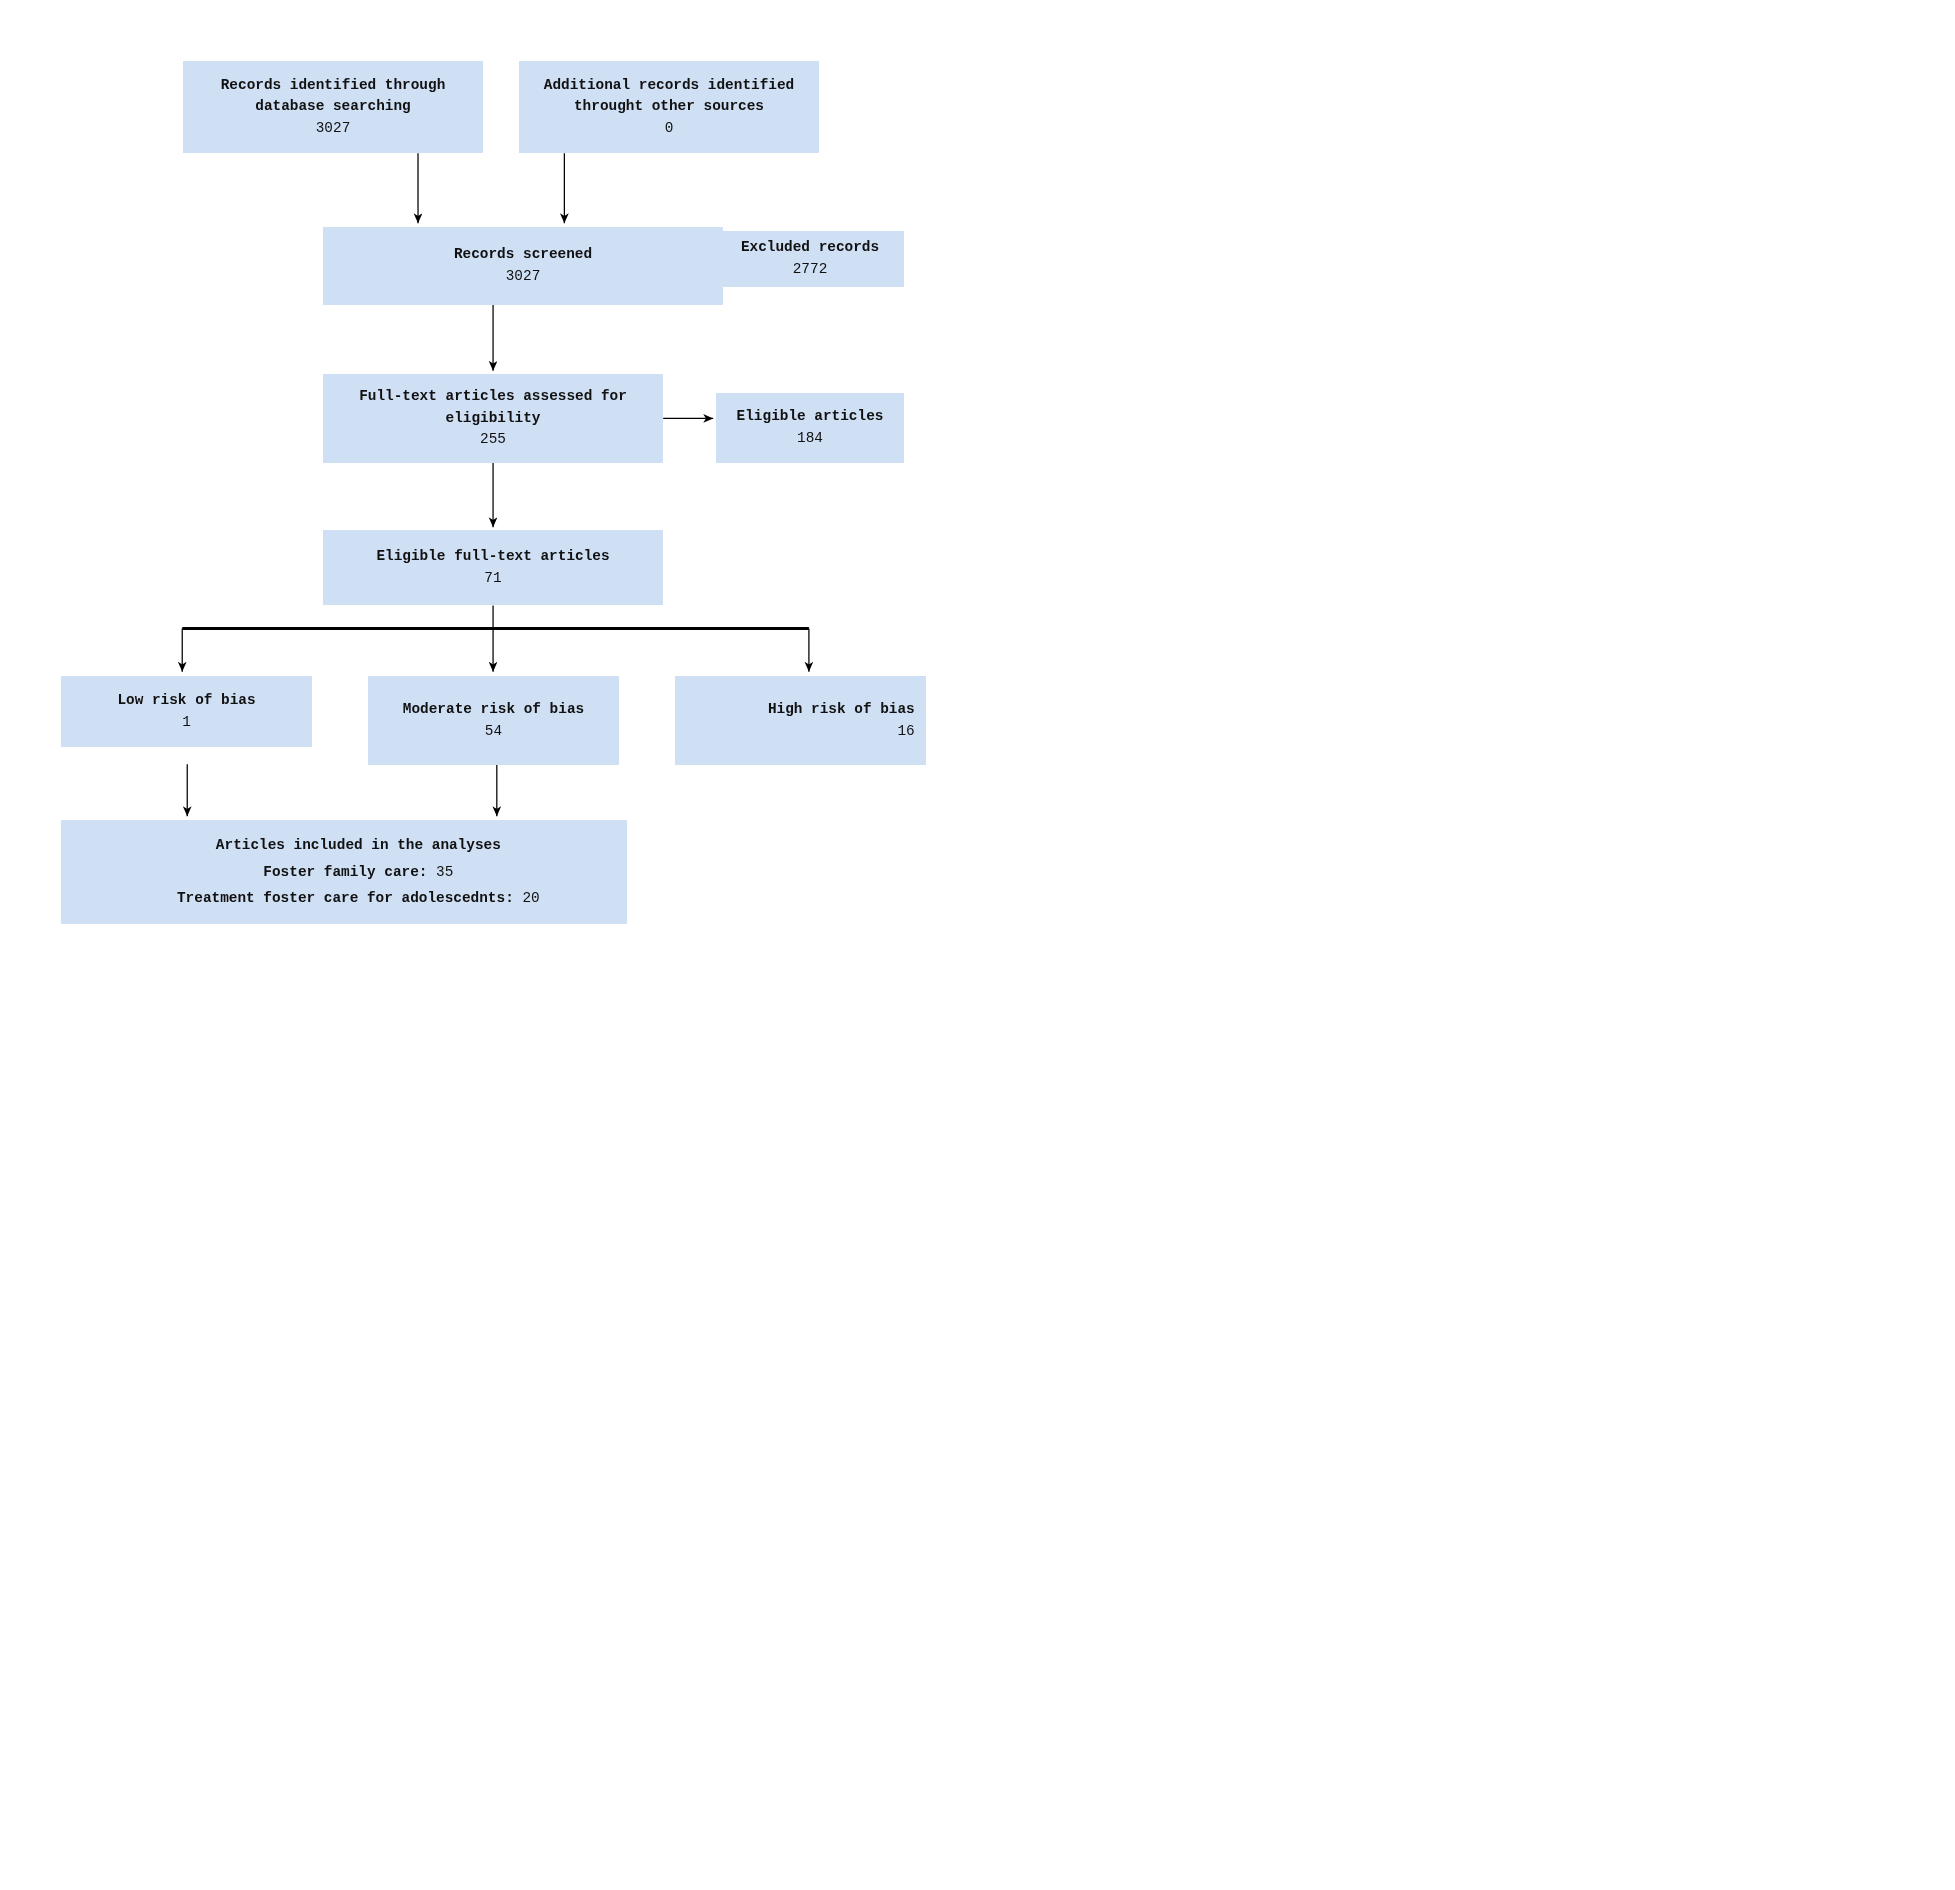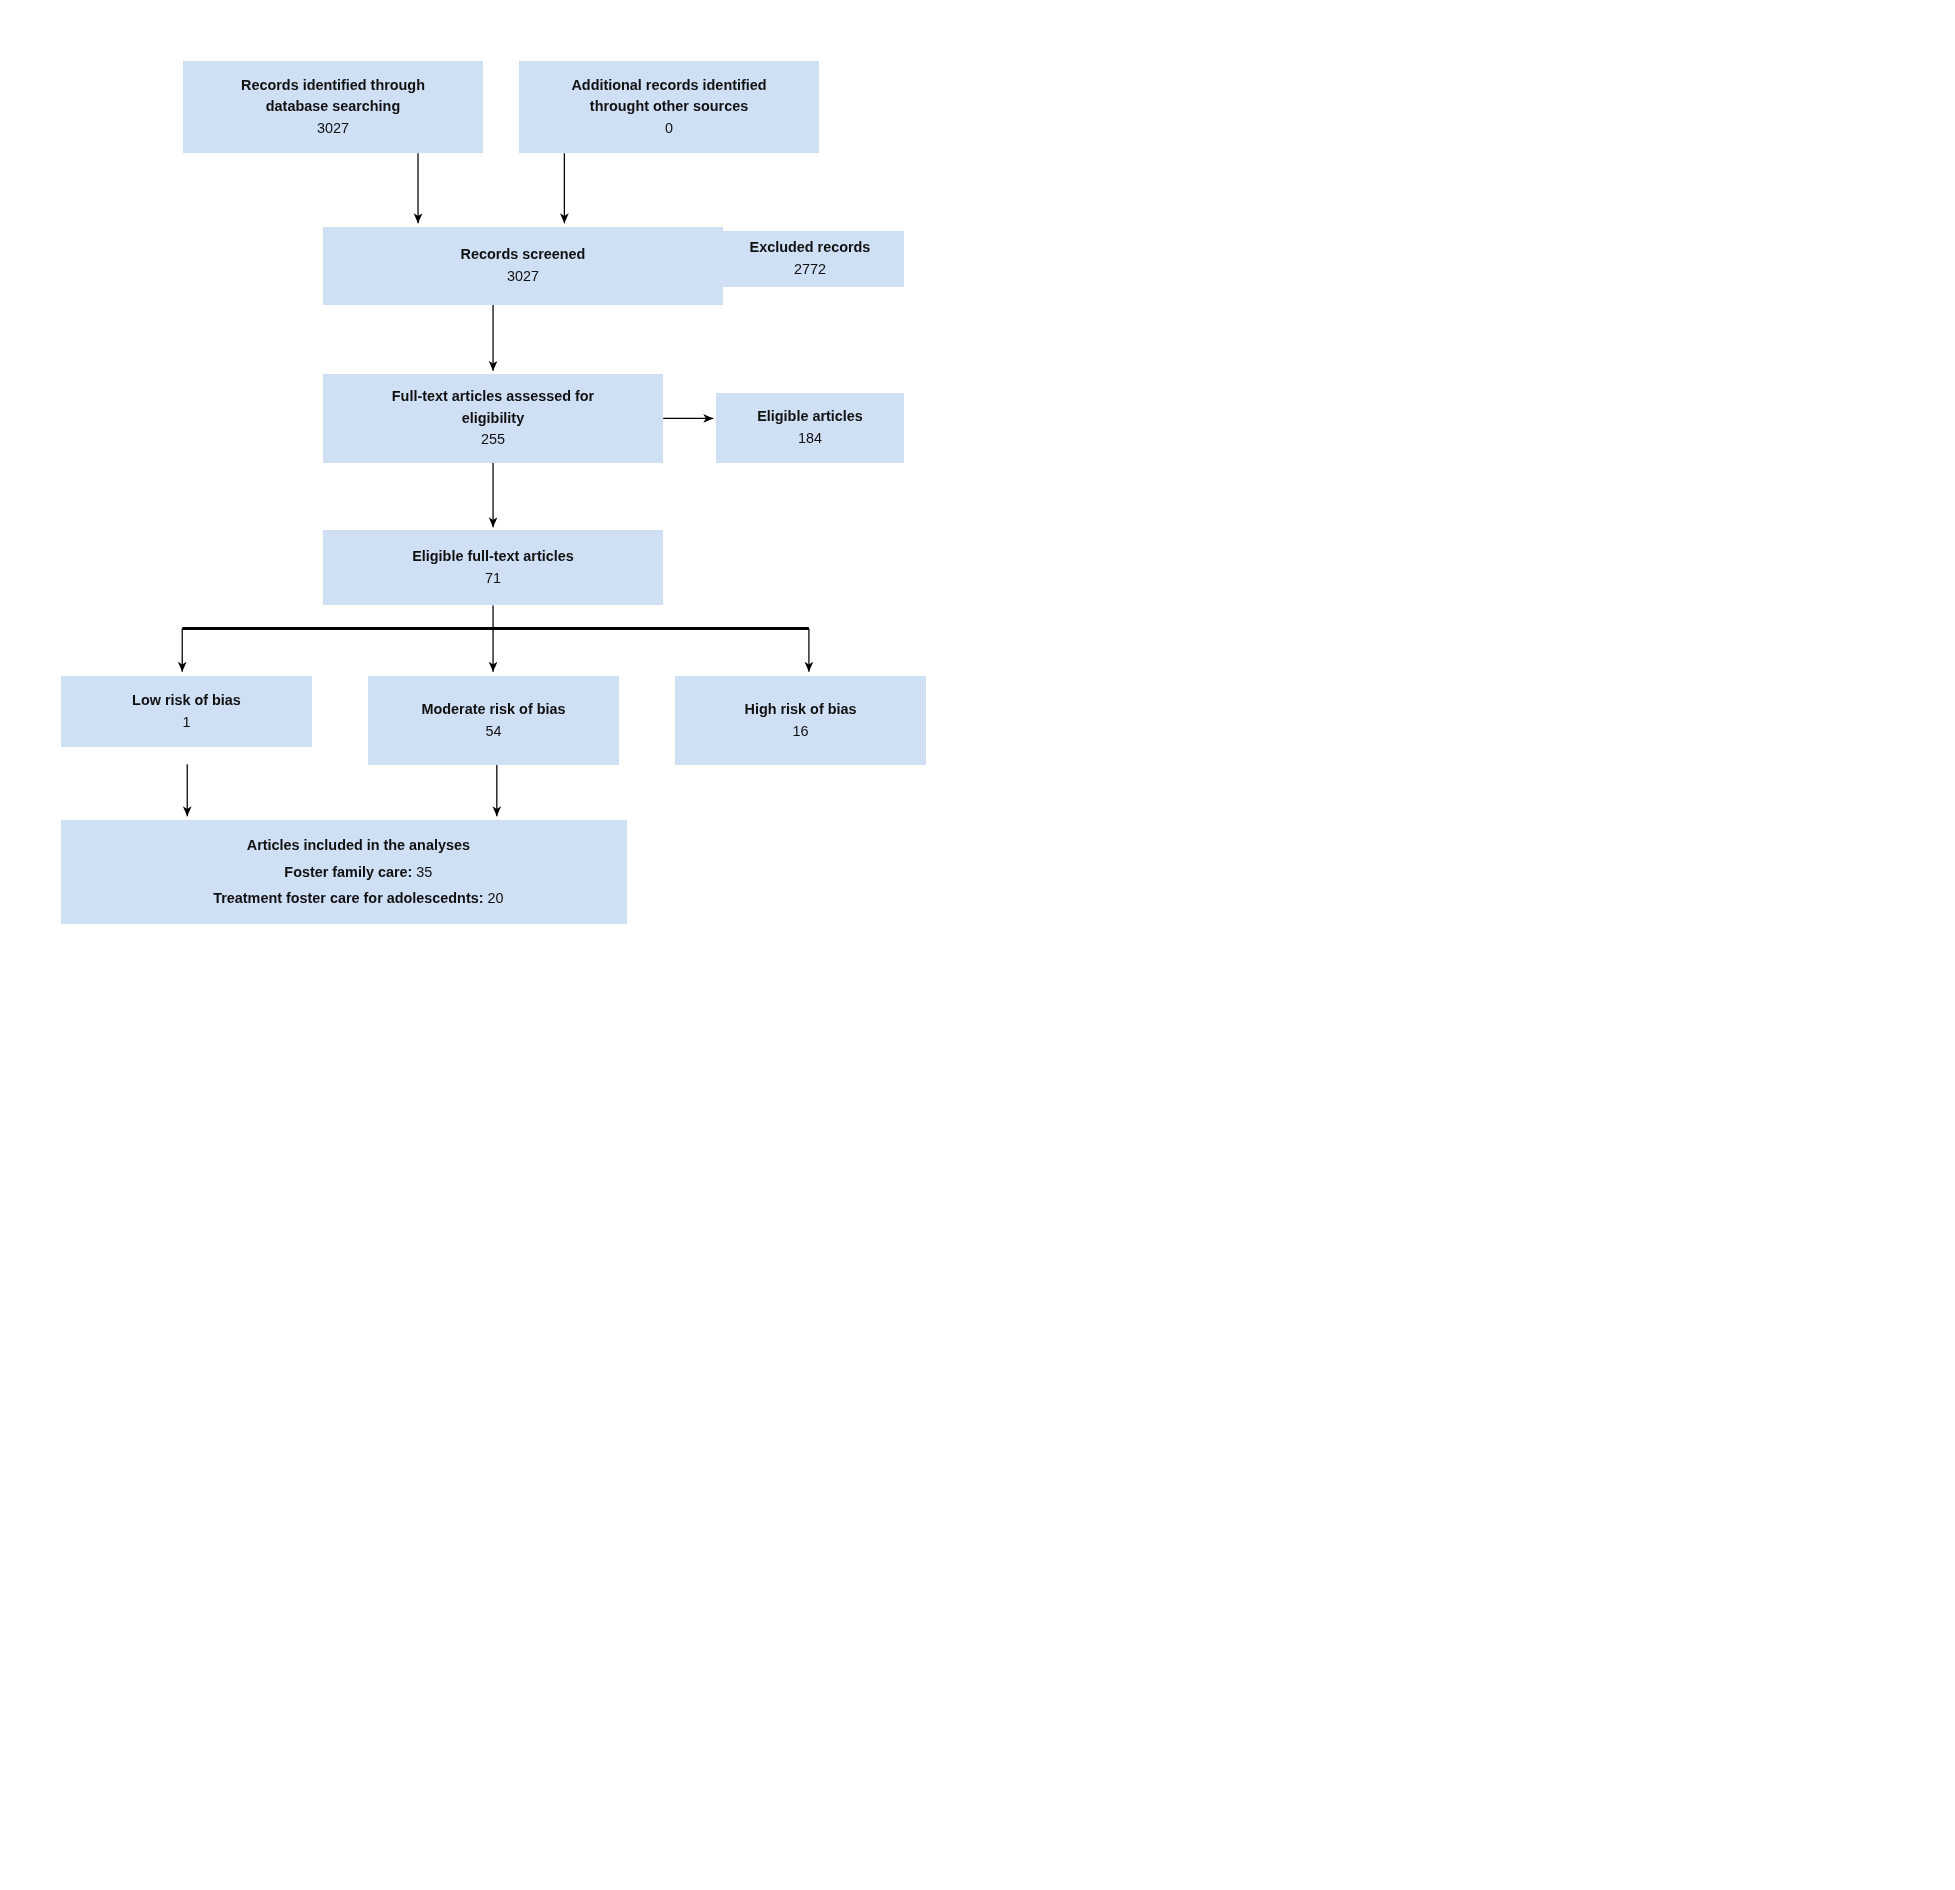--- a/index.html
+++ b/index.html
@@ -5,21 +5,21 @@
   html, body {
     margin: 0;
     padding: 0;
     background: #ffffff;
   }
   .canvas {
     position: relative;
     width: 978px;
     height: 945px;
     background: #ffffff;
-    font-family: Liberation Sans, sans-serif;
+    font-family: Liberation Mono, monospace;
     color: #111111;
   }
   .flow-svg {
     position: absolute;
     left: 0; top: 0;
     width: 978px;
     height: 945px;
   }
   .node {
     position: absolute;
@@ -44,21 +44,21 @@
   
   .n-db        { left: 183px;  top: 61px;   width: 300px; height: 92px; }
   .n-os        { left: 519px;  top: 61px;   width: 300px; height: 92px; }
   .n-screened  { left: 323px;  top: 227px;  width: 400px; height: 78px; }
   .n-exrec     { left: 716px; top: 231px;  width: 188px; height: 56px; }
   .n-fulltext  { left: 323px;  top: 374px;  width: 340px; height: 89px; }
   .n-exart     { left: 716px; top: 393px;  width: 188px; height: 70px; }
   .n-eligible  { left: 323px;  top: 530px;  width: 340px; height: 75px; }
   .n-low       { left: 61px;   top: 676px; width: 251px; height: 71px; text-align: center; }
   .n-moderate  { left: 368px;  top: 676px; width: 251px; height: 89px; }
-  .n-high      { left: 675px; top: 676px; width: 251px; height: 89px; }
+  .n-high      { left: 675px; top: 676px; width: 251px; height: 89px; align-items: flex-end; }
   .n-included  { left: 61px;   top: 820px; width: 566px; height: 104px;
                  line-height: 1.3; padding-left: 40px; }
   .n-included .inc-line { margin: 3.8px 0; }
   .inc-label { font-weight: 700; margin-top: 40px; }
   .inc-value { font-weight: 400; }
 </style>
 </head>
 <body>
 
 <div class="canvas">

